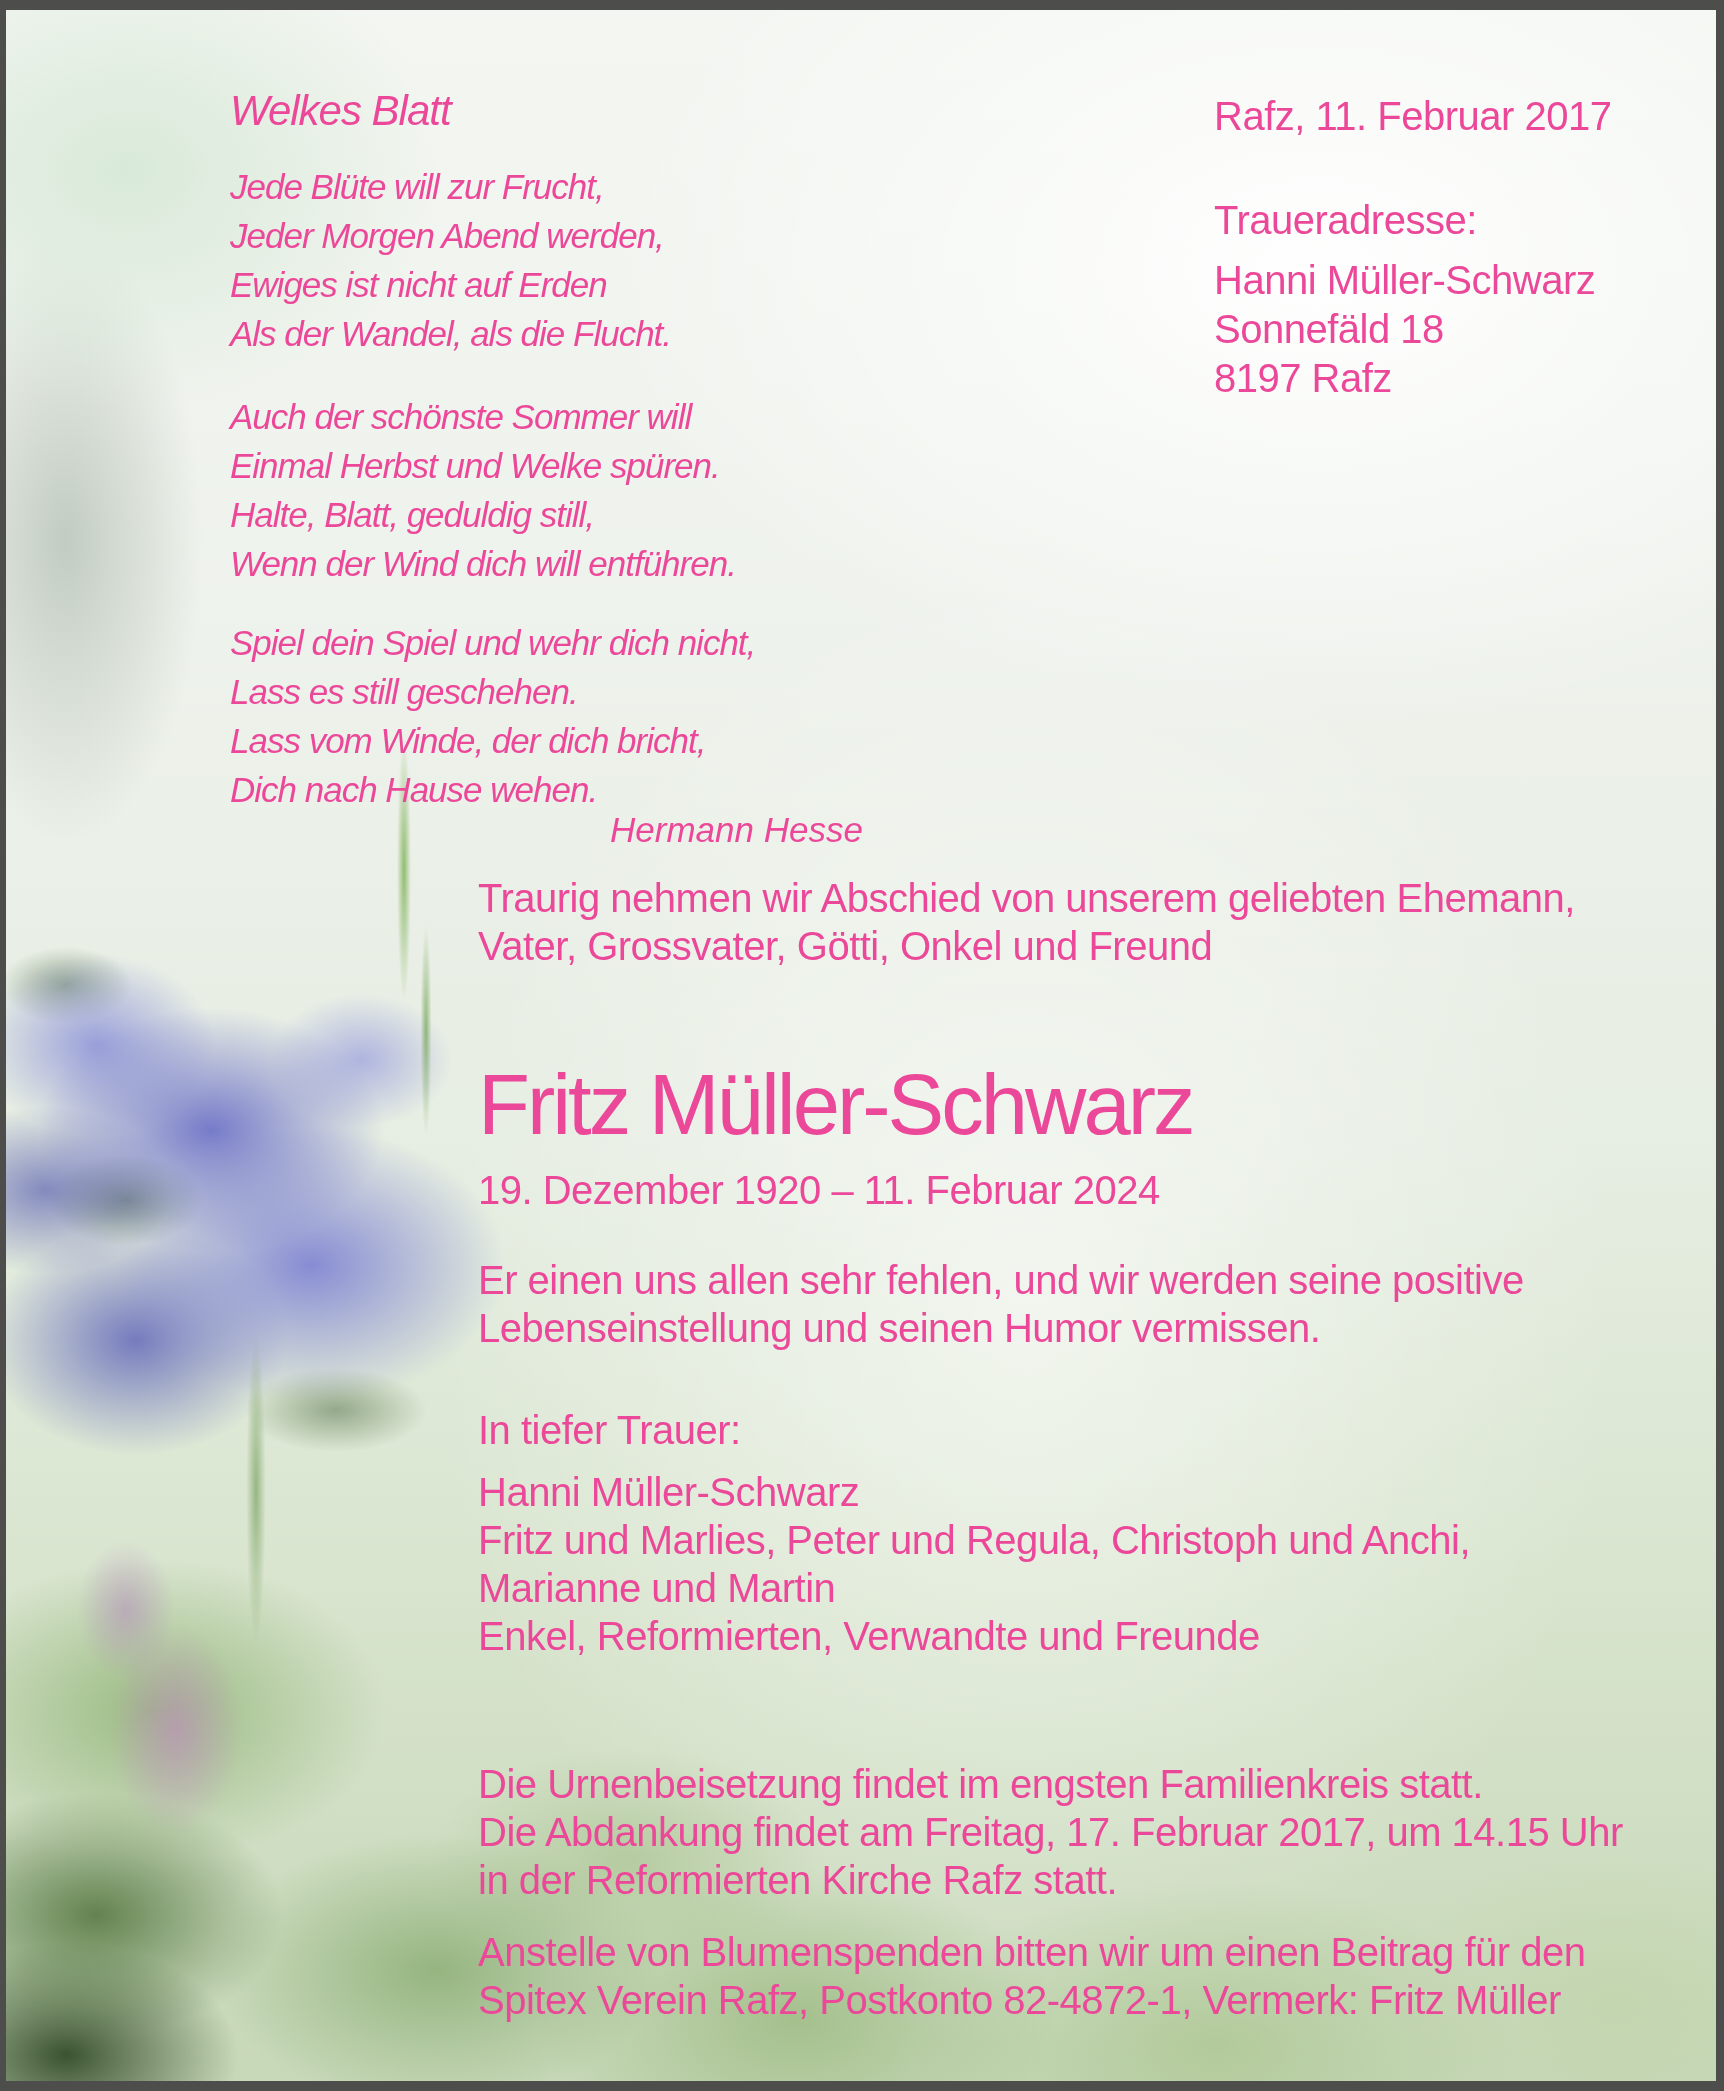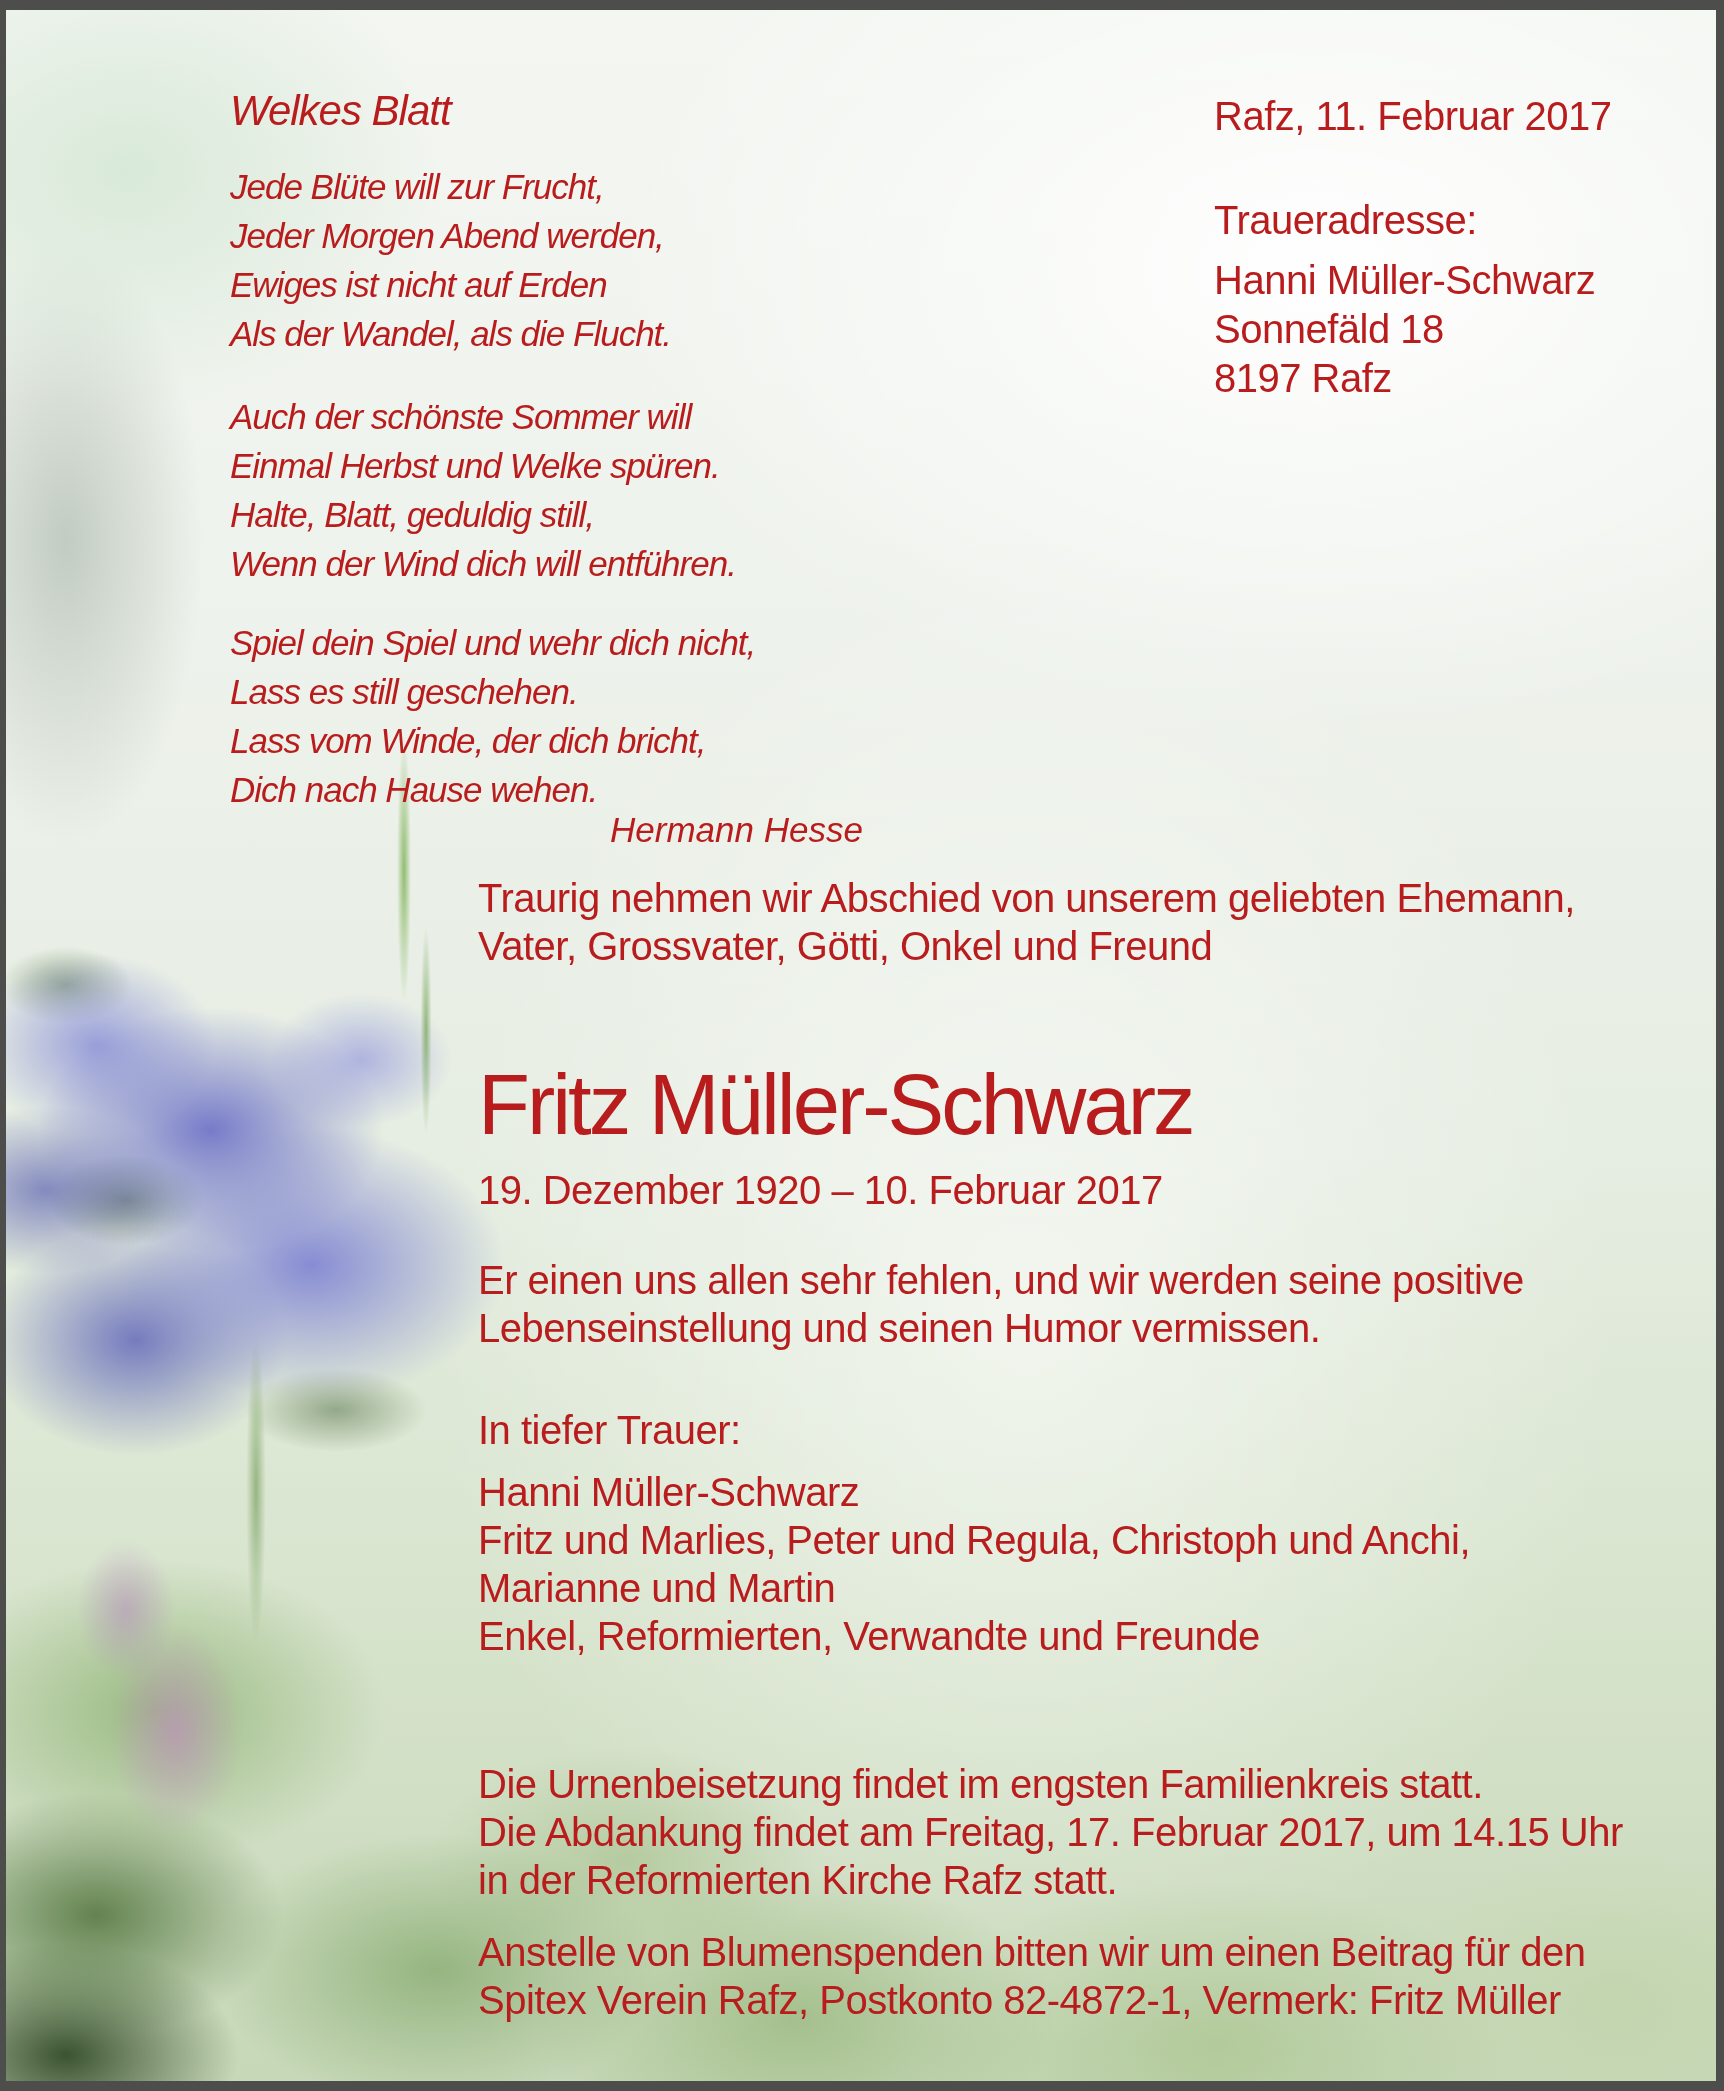--- a/index.html
+++ b/index.html
@@ -6,21 +6,21 @@
   .page{
     position:relative;
     width:1724px;height:2091px;
     box-sizing:border-box;
     border-top:10px solid #4d4d4b;
     border-bottom:10px solid #4d4d4b;
     border-left:6px solid #4d4d4b;
     border-right:8px solid #4d4d4b;
     overflow:hidden;
     font-family:"Liberation Sans", sans-serif;
-    color:#b91c1c;
+    color:#ec4899;
   }
   
   .bg{
     position:absolute;inset:0;
     background-image:
       
       radial-gradient(10px 190px at 398px 860px, rgba(130,180,92,.85), rgba(130,180,92,0) 70%),
       radial-gradient(8px 150px at 420px 1020px, rgba(110,160,80,.7), rgba(110,160,80,0) 70%),
       radial-gradient(14px 220px at 250px 1480px, rgba(105,150,78,.6), rgba(105,150,78,0) 70%),
       
@@ -101,21 +101,21 @@
     <div>8197 Rafz</div>
   </div>
 
   <div class="abs body-txt" style="left:472px;top:864px;">
     <div>Traurig nehmen wir Abschied von unserem geliebten Ehemann,</div>
     <div>Vater, Grossvater, Götti, Onkel und Freund</div>
   </div>
 
   <div class="abs name" style="left:472px;top:1050px;">Fritz Müller-Schwarz</div>
 
-  <div class="abs body-txt" style="left:472px;top:1156px;">19. Dezember 1920 – 10. Februar 2017</div>
+  <div class="abs body-txt" style="left:472px;top:1156px;">19. Dezember 1920 – 11. Februar 2024</div>
 
   <div class="abs body-txt" style="left:472px;top:1246px;">
     <div>Er einen uns allen sehr fehlen, und wir werden seine positive</div>
     <div>Lebenseinstellung und seinen Humor vermissen.</div>
   </div>
 
   <div class="abs body-txt" style="left:472px;top:1396px;">In tiefer Trauer:</div>
 
   <div class="abs body-txt" style="left:472px;top:1458px;">
     <div>Hanni Müller-Schwarz</div>

